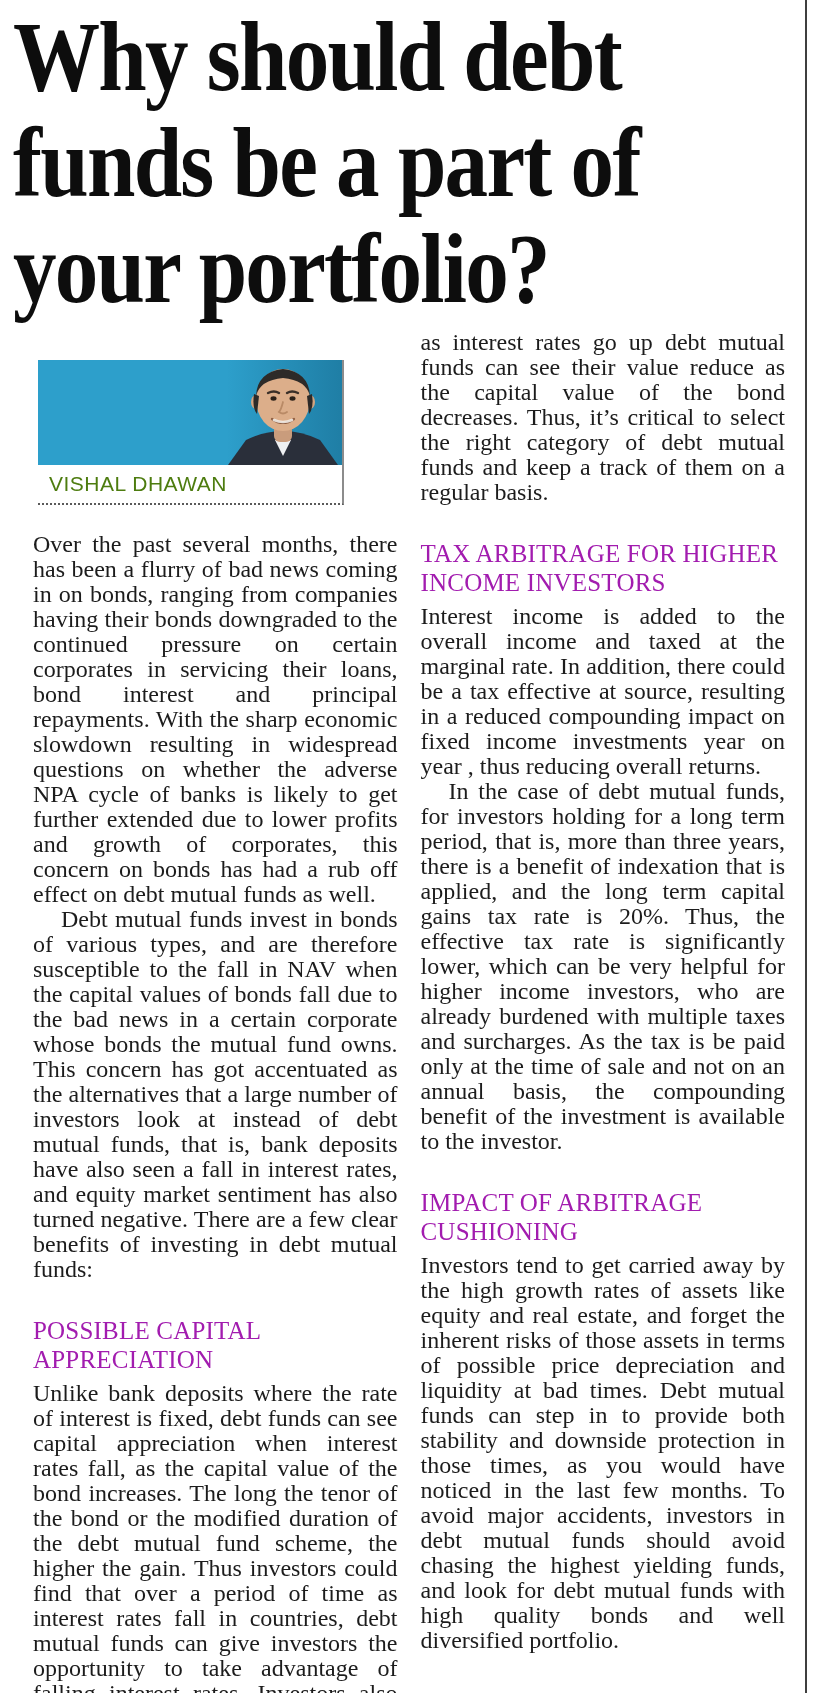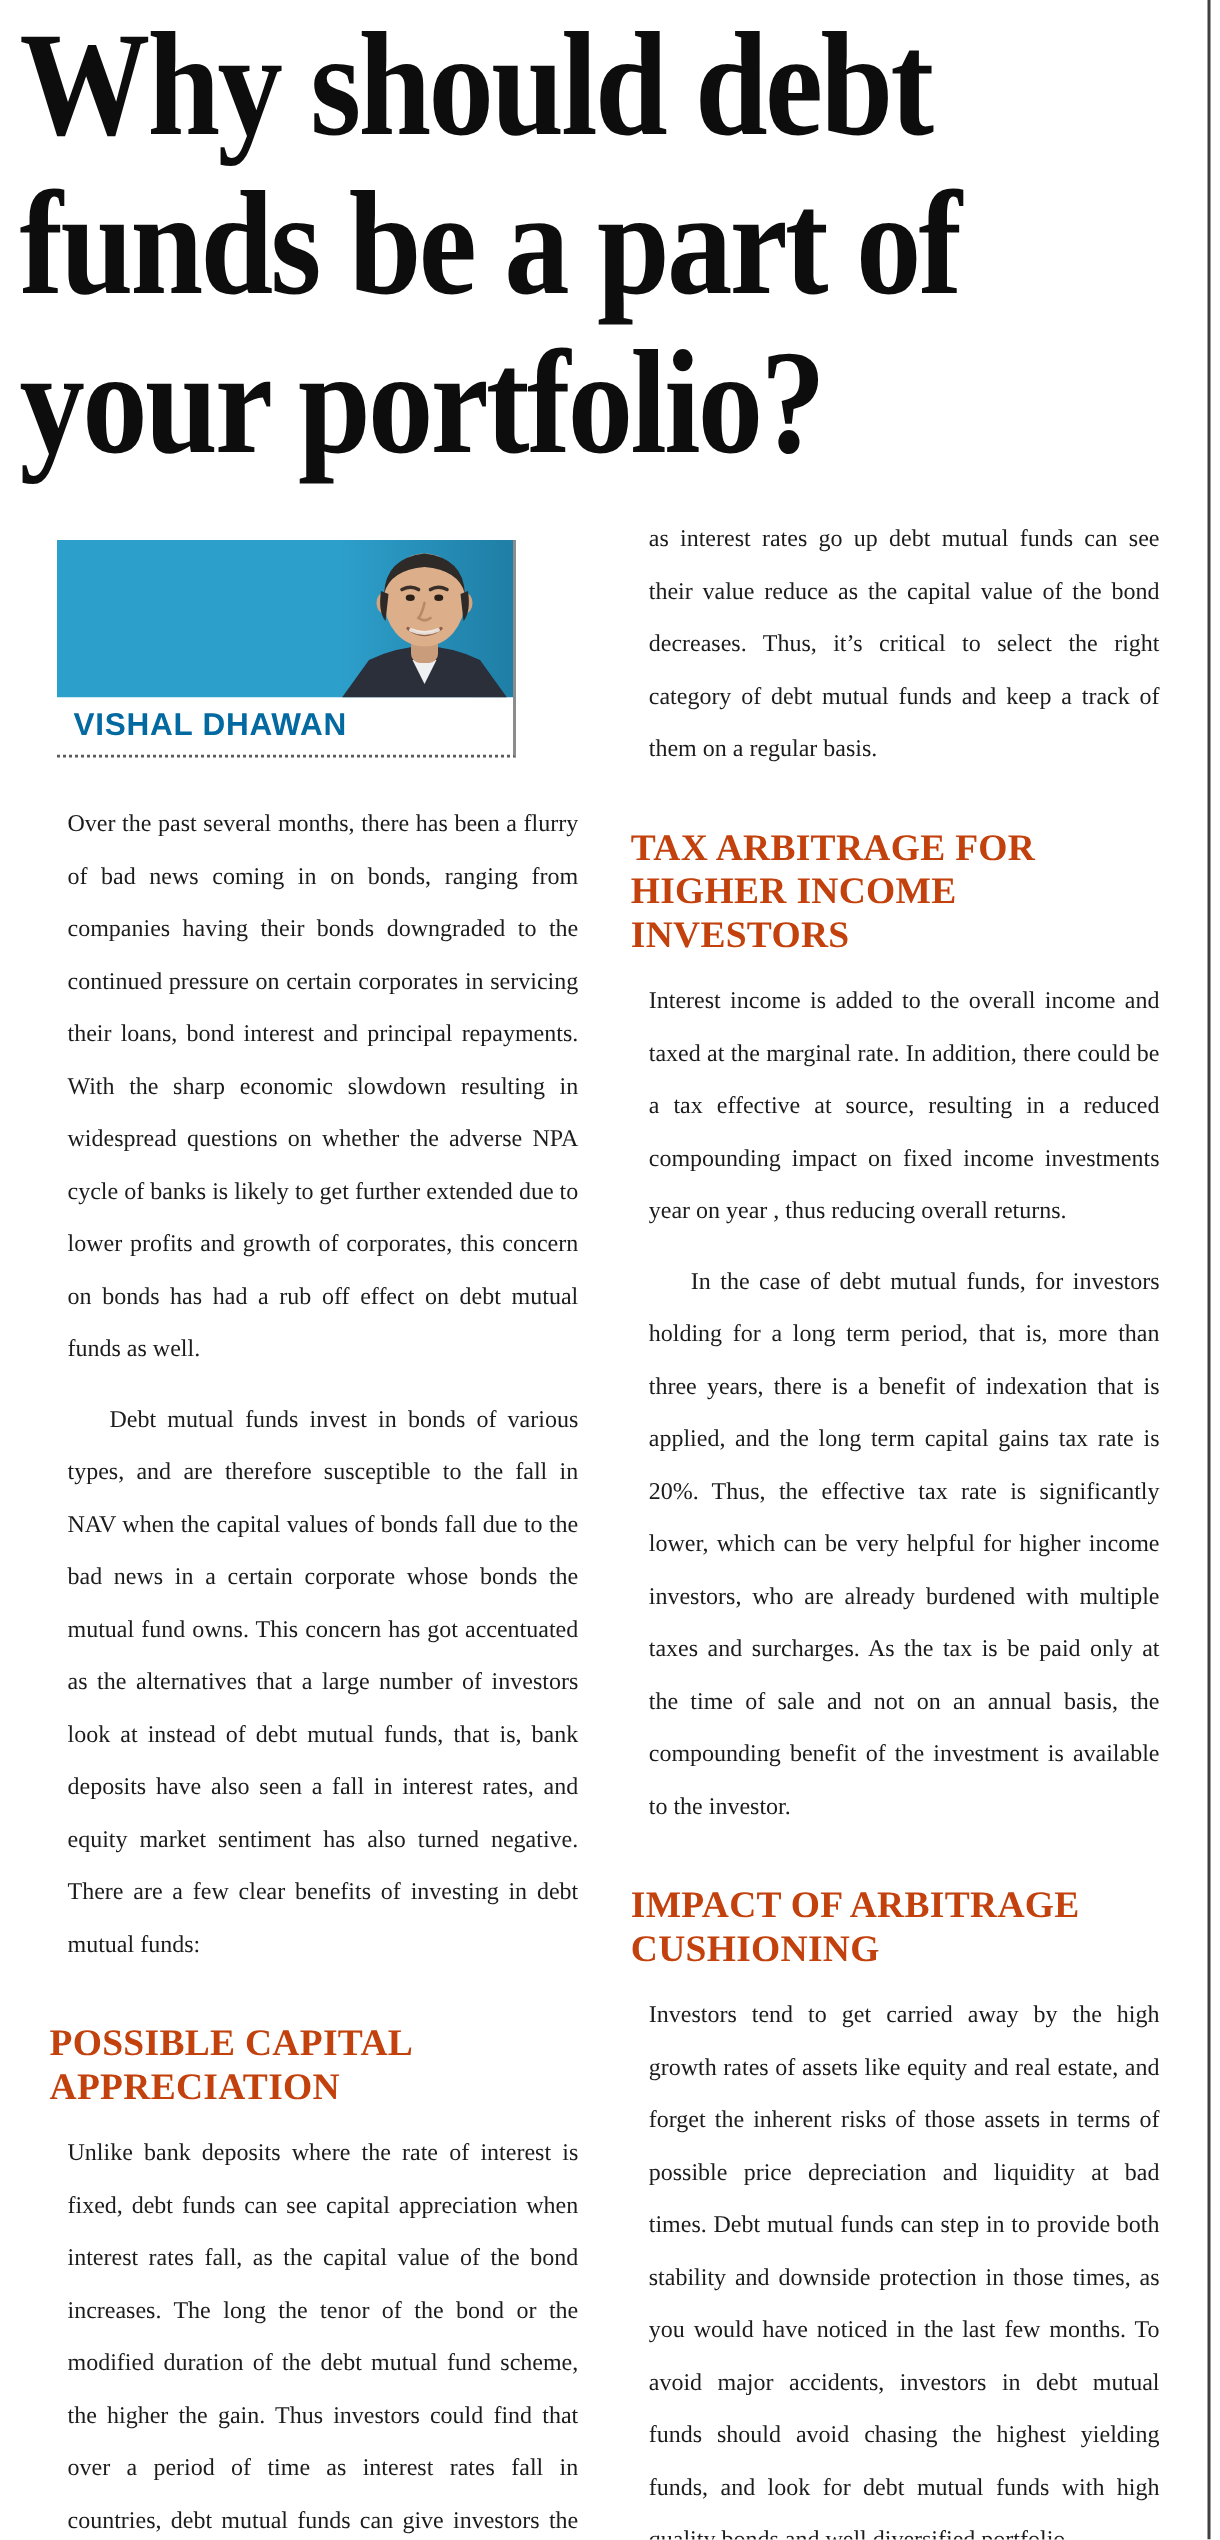--- a/index.html
+++ b/index.html
@@ -48,42 +48,42 @@
     border-right:2px solid #8c8c8c;
     border-bottom:2px dotted #5a5a5a;
   }
   .author-photo { width:304px; height:105px; display:block; }
   .author-caption {
     height:38px;
     display:flex; align-items:center;
     padding-left:11px;
     font-family:"Liberation Sans", sans-serif;
     font-size:21px;
-    font-weight:bold;
+    font-weight:normal;
     letter-spacing:0.5px;
-    color:#0369a1;
+    color:#4d7c0f;
     background:#ffffff;
   }
 
   
   .body-para {
-    font-size:16px;
-    line-height:35px;
+    font-size:24px;
+    line-height:25px;
     text-align:justify;
-    margin:12px;
+    margin:0;
     color:#1c1c1c;
   }
   .body-para.indent { text-indent:28px; }
   .section-heading {
     font-family:"Liberation Serif", serif;
     font-size:25px;
     line-height:29px;
-    font-weight:bold;
+    font-weight:normal;
     letter-spacing:0.2px;
-    color:#c2410c;
+    color:#a21caf;
     margin:34px 0 7px 0;
   }
 </style>
 </head>
 <body>
 
 <div class="page-rule"></div>
 
 <div class="headline">
   <div class="headline-line">Why should debt</div>

